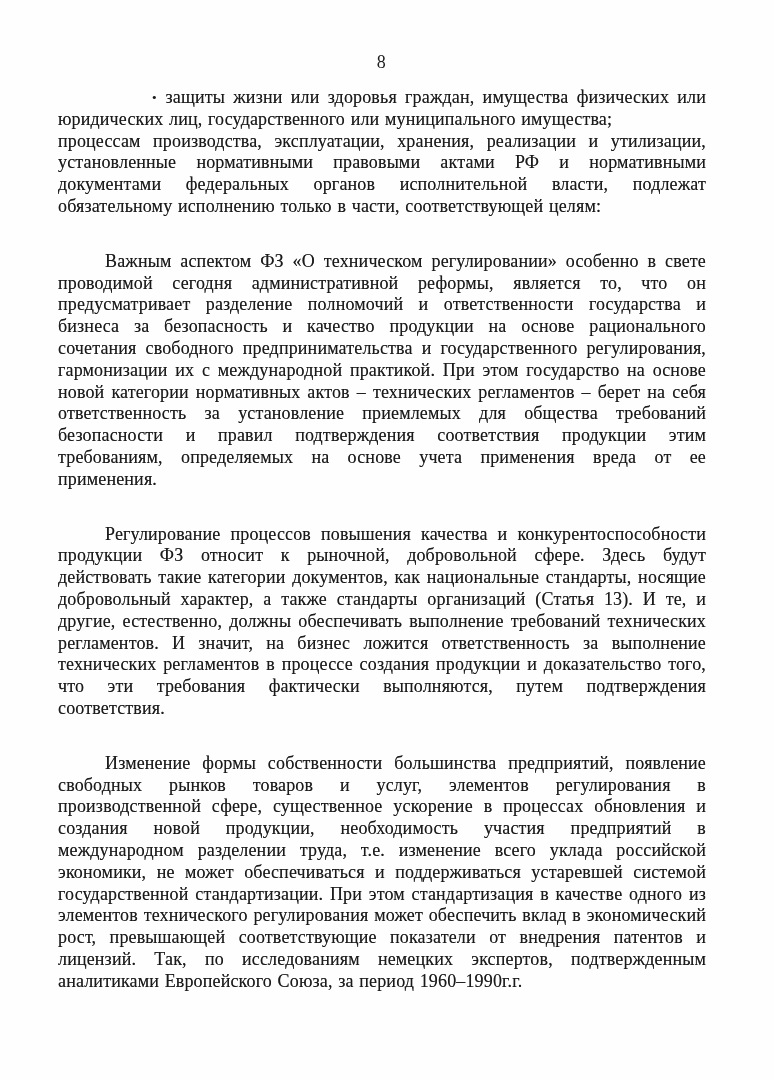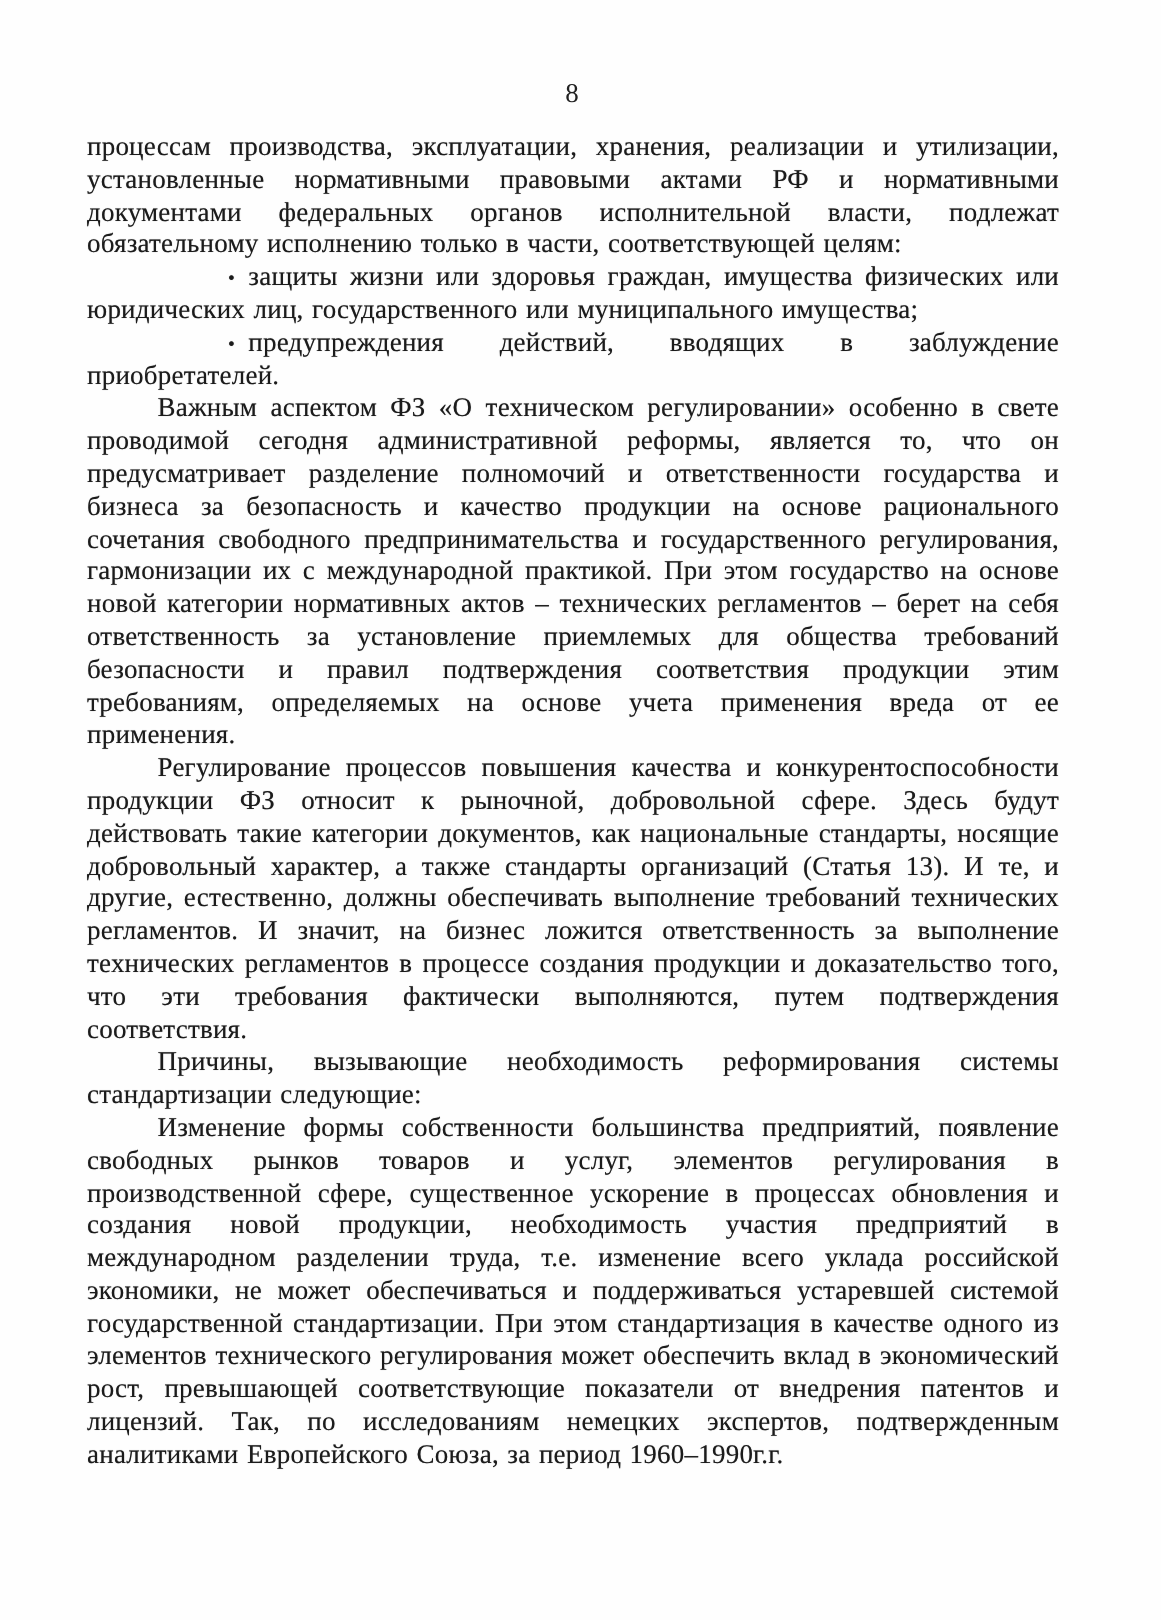--- a/index.html
+++ b/index.html
@@ -41,38 +41,36 @@
   }
   .para {
     margin: 0;
     font-size: 18px;
     line-height: 21.8px;
     text-align: justify;
     letter-spacing: 0.15px;
     word-spacing: 1px;
     text-shadow: 0 0 0.5px rgba(20,20,20,0.55);
   }
-  .para.indent { text-indent: 47px; }
+  .para.indent { text-indent: 47px; margin-top: 33px; }
   .para.bullet { text-indent: 47px; }
   .para.plain  { text-indent: 0; }
   .bullet-mark {
     display: inline-block;
     font-size: 13px;
     vertical-align: 1px;
     margin-right: 9px;
     letter-spacing: 0;
   }
 </style>
 </head>
 <body>
 
 <div class="page">
   <div class="page-number">8</div>
   <div class="text-body">
+      <p class="para bullet"><span class="bullet-mark">•</span><span>защиты жизни или здоровья граждан, имущества физических или юридических лиц, государственного или муниципального имущества;</span></p>
       <p class="para plain"><span>процессам производства, эксплуатации, хранения, реализации и утилизации, установленные нормативными правовыми актами РФ и нормативными документами федеральных органов исполнительной власти, подлежат обязательному исполнению только в части, соответствующей целям:</span></p>
-      <p class="para bullet"><span class="bullet-mark">•</span><span>защиты жизни или здоровья граждан, имущества физических или юридических лиц, государственного или муниципального имущества;</span></p>
-      <p class="para bullet"><span class="bullet-mark">•</span><span>предупреждения действий, вводящих в заблуждение приобретателей.</span></p>
       <p class="para indent"><span>Важным аспектом ФЗ «О техническом регулировании» особенно в свете проводимой сегодня административной реформы, является то, что он предусматривает разделение полномочий и ответственности государства и бизнеса за безопасность и качество продукции на основе рационального сочетания свободного предпринимательства и государственного регулирования, гармонизации их с международной практикой. При этом государство на основе новой категории нормативных актов – технических регламентов – берет на себя ответственность за установление приемлемых для общества требований безопасности и правил подтверждения соответствия продукции этим требованиям, определяемых на основе учета применения вреда от ее применения.</span></p>
       <p class="para indent"><span>Регулирование процессов повышения качества и конкурентоспособности продукции ФЗ относит к рыночной, добровольной сфере. Здесь будут действовать такие категории документов, как национальные стандарты, носящие добровольный характер, а также стандарты организаций (Статья 13). И те, и другие, естественно, должны обеспечивать выполнение требований технических регламентов. И значит, на бизнес ложится ответственность за выполнение технических регламентов в процессе создания продукции и доказательство того, что эти требования фактически выполняются, путем подтверждения соответствия.</span></p>
-      <p class="para indent"><span>Причины, вызывающие необходимость реформирования системы стандартизации следующие:</span></p>
       <p class="para indent"><span>Изменение формы собственности большинства предприятий, появление свободных рынков товаров и услуг, элементов регулирования в производственной сфере, существенное ускорение в процессах обновления и создания новой продукции, необходимость участия предприятий в международном разделении труда, т.е. изменение всего уклада российской экономики, не может обеспечиваться и поддерживаться устаревшей системой государственной стандартизации. При этом стандартизация в качестве одного из элементов технического регулирования может обеспечить вклад в экономический рост, превышающей соответствующие показатели от внедрения патентов и лицензий. Так, по исследованиям немецких экспертов, подтвержденным аналитиками Европейского Союза, за период 1960–1990г.г.</span></p>
     </div>
 </div>
 
 </body></html>

